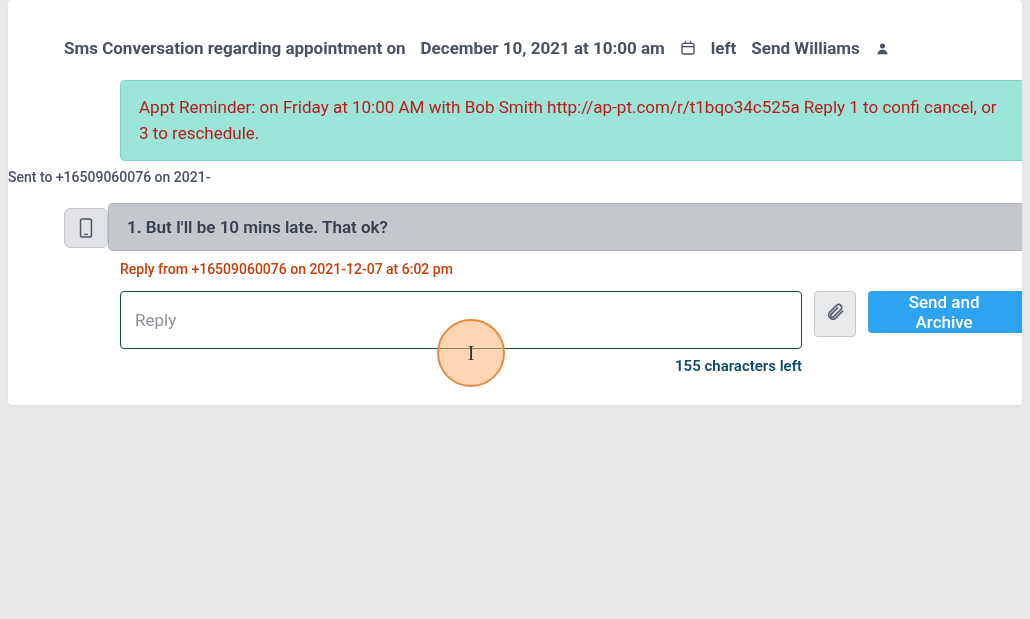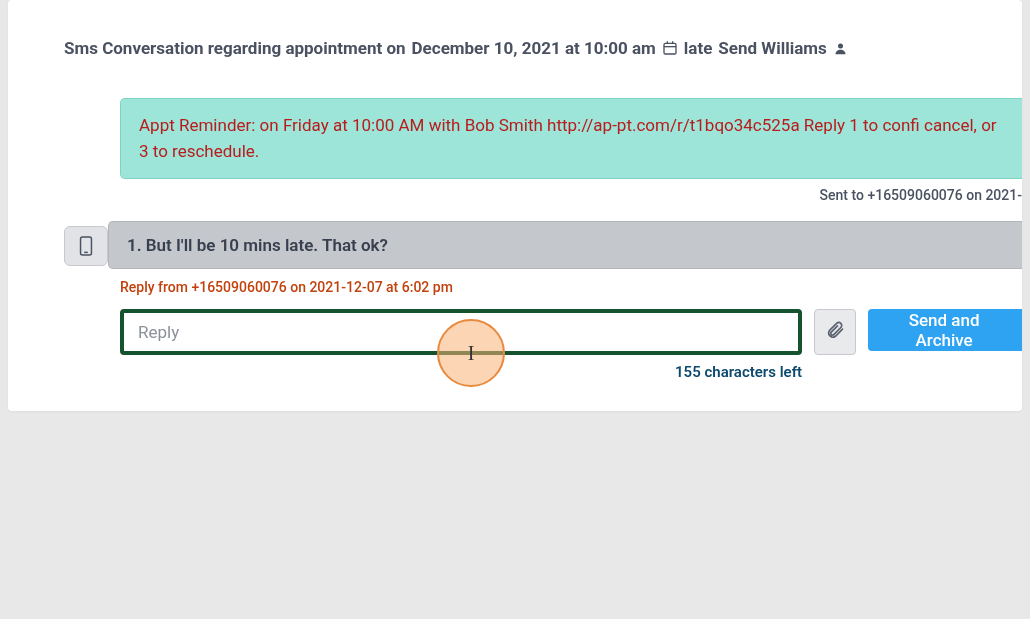--- a/index.html
+++ b/index.html
@@ -16,25 +16,25 @@
       position: relative;
     }
     .main-card {
       background: #fff;
       margin: 0 8px;
       border-radius: 4px;
       padding-bottom: 30px;
       box-shadow: 0 1px 3px rgba(0,0,0,0.05);
     }
     .header {
-      padding: 38px 40px 40px 56px;
+      padding: 38px 40px 22px 56px;
       display: flex;
       align-items: center;
       flex-wrap: wrap;
-      gap: 6px;
+      gap: 15px;
       color: #4a5160;
       font-weight: 700;
       font-size: 17px;
     }
     .header .icon-wrap {
       display: inline-flex;
       align-items: center;
     }
     .outgoing-message {
       margin-left: 112px;
@@ -44,21 +44,20 @@
       border-radius: 5px;
       padding: 13px 18px;
       color: #b91c1c;
       font-size: 17px;
       line-height: 1.55;
       border-right: none;
       border-top-right-radius: 0;
       border-bottom-right-radius: 0;
     }
     .sent-meta {
-      text-align: right;
       color: #4a5160;
       font-size: 14px;
       padding: 8px 0 18px 0;
       font-weight: 500;
     }
     .incoming-row {
       display: flex;
       align-items: center;
       margin-left: 56px;
     }
@@ -95,22 +94,22 @@
       font-weight: 500;
     }
     .reply-row {
       margin-left: 112px;
       display: flex;
       gap: 12px;
       align-items: flex-start;
     }
     .reply-input {
       flex: 0 0 682px;
-      height: 46px;
-      border: 4px solid #14532d;
+      height: 58px;
+      border: 1px solid #14532d;
       border-radius: 4px;
       padding: 0 14px;
       font-size: 17px;
       color: #4a5160;
       font-family: inherit;
       outline: none;
     }
     .reply-input::placeholder {
       color: #8b909a;
     }
@@ -175,21 +174,21 @@
     <span>Sms Conversation regarding appointment on</span>
     <span>December 10, 2021 at 10:00 am</span>
     <span class="icon-wrap">
       <svg width="16" height="16" viewBox="0 0 24 24" fill="none" stroke="#4a5160" stroke-width="2">
         <rect x="3" y="5" width="18" height="16" rx="2"></rect>
         <line x1="3" y1="10" x2="21" y2="10"></line>
         <line x1="8" y1="2" x2="8" y2="6"></line>
         <line x1="16" y1="2" x2="16" y2="6"></line>
       </svg>
     </span>
-    <span>late</span>
+    <span>left</span>
     <span>Send Williams</span>
     <span class="icon-wrap">
       <svg width="15" height="15" viewBox="0 0 24 24" fill="#4a5160">
         <circle cx="12" cy="8" r="4"></circle>
         <path d="M4 21c0-4 3.5-7 8-7s8 3 8 7"></path>
       </svg>
     </span>
   </div>
 
   <div class="outgoing-message">

